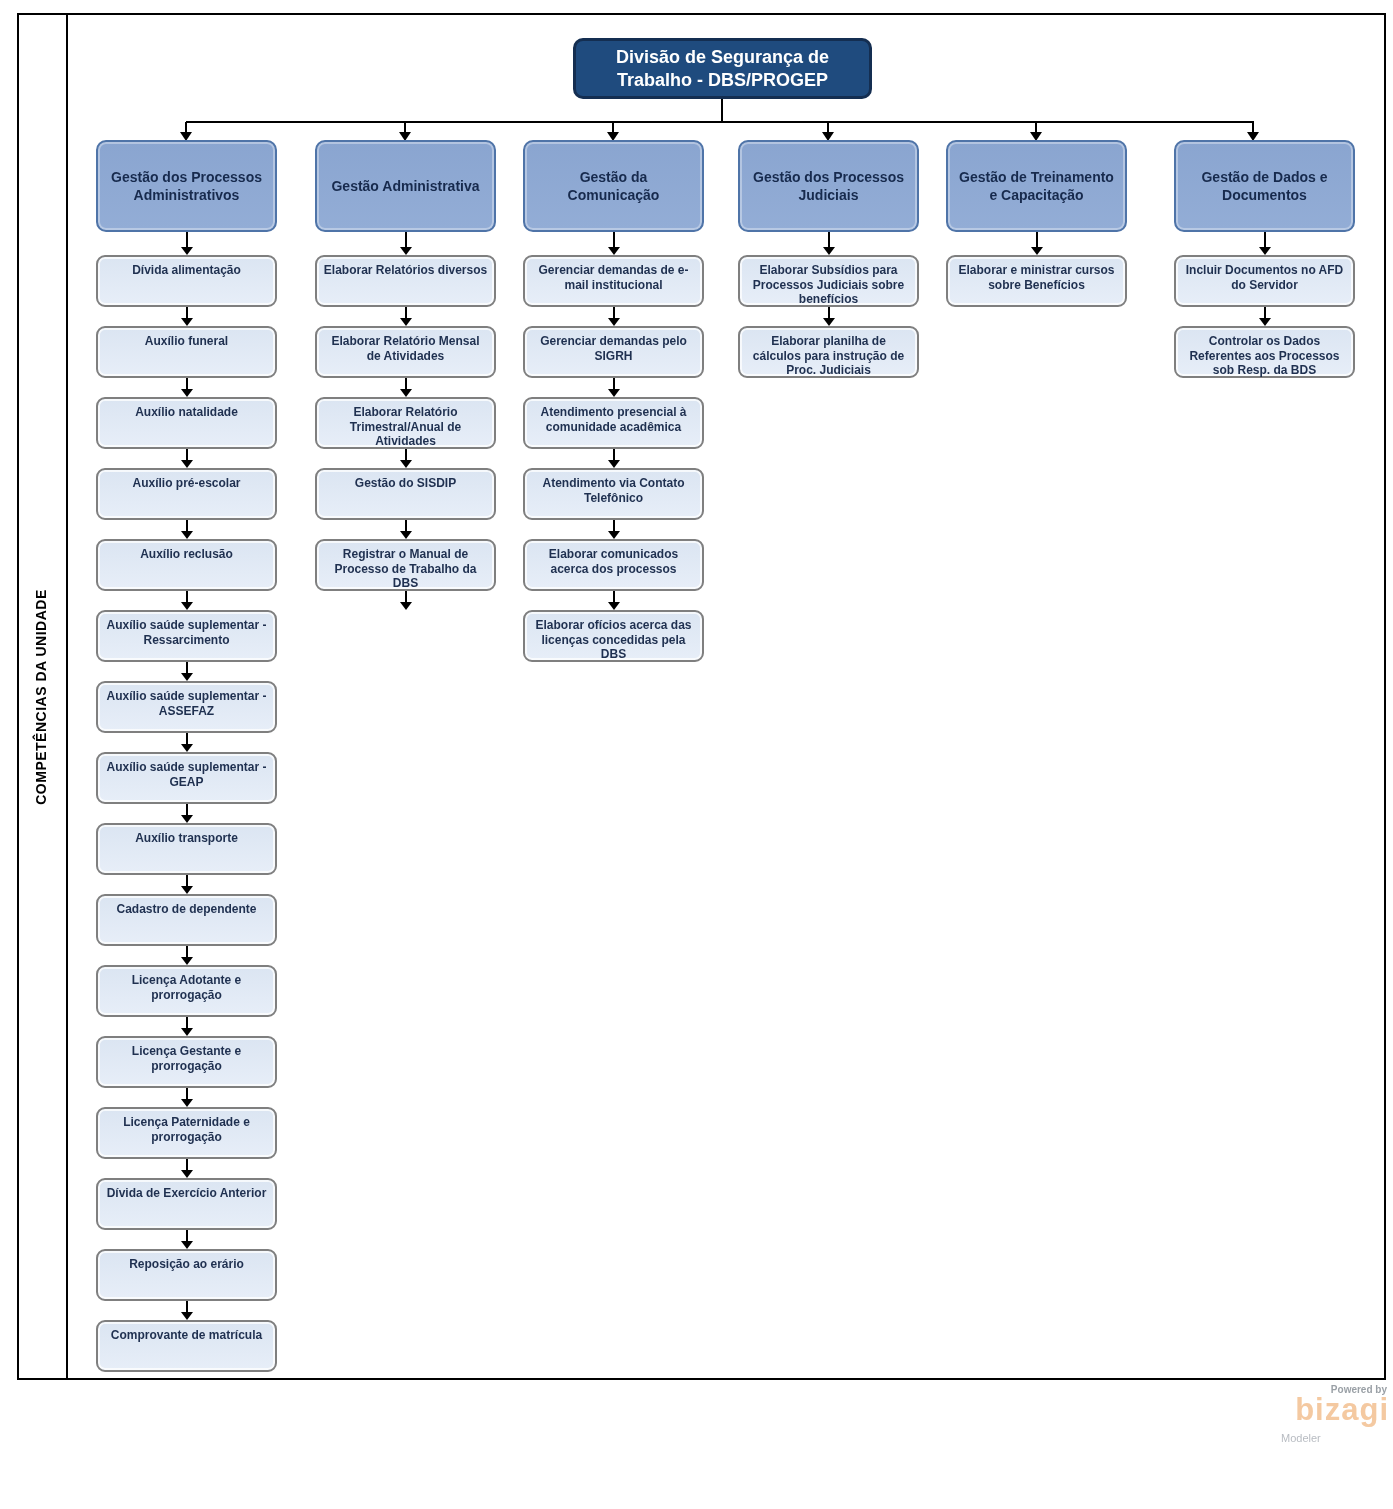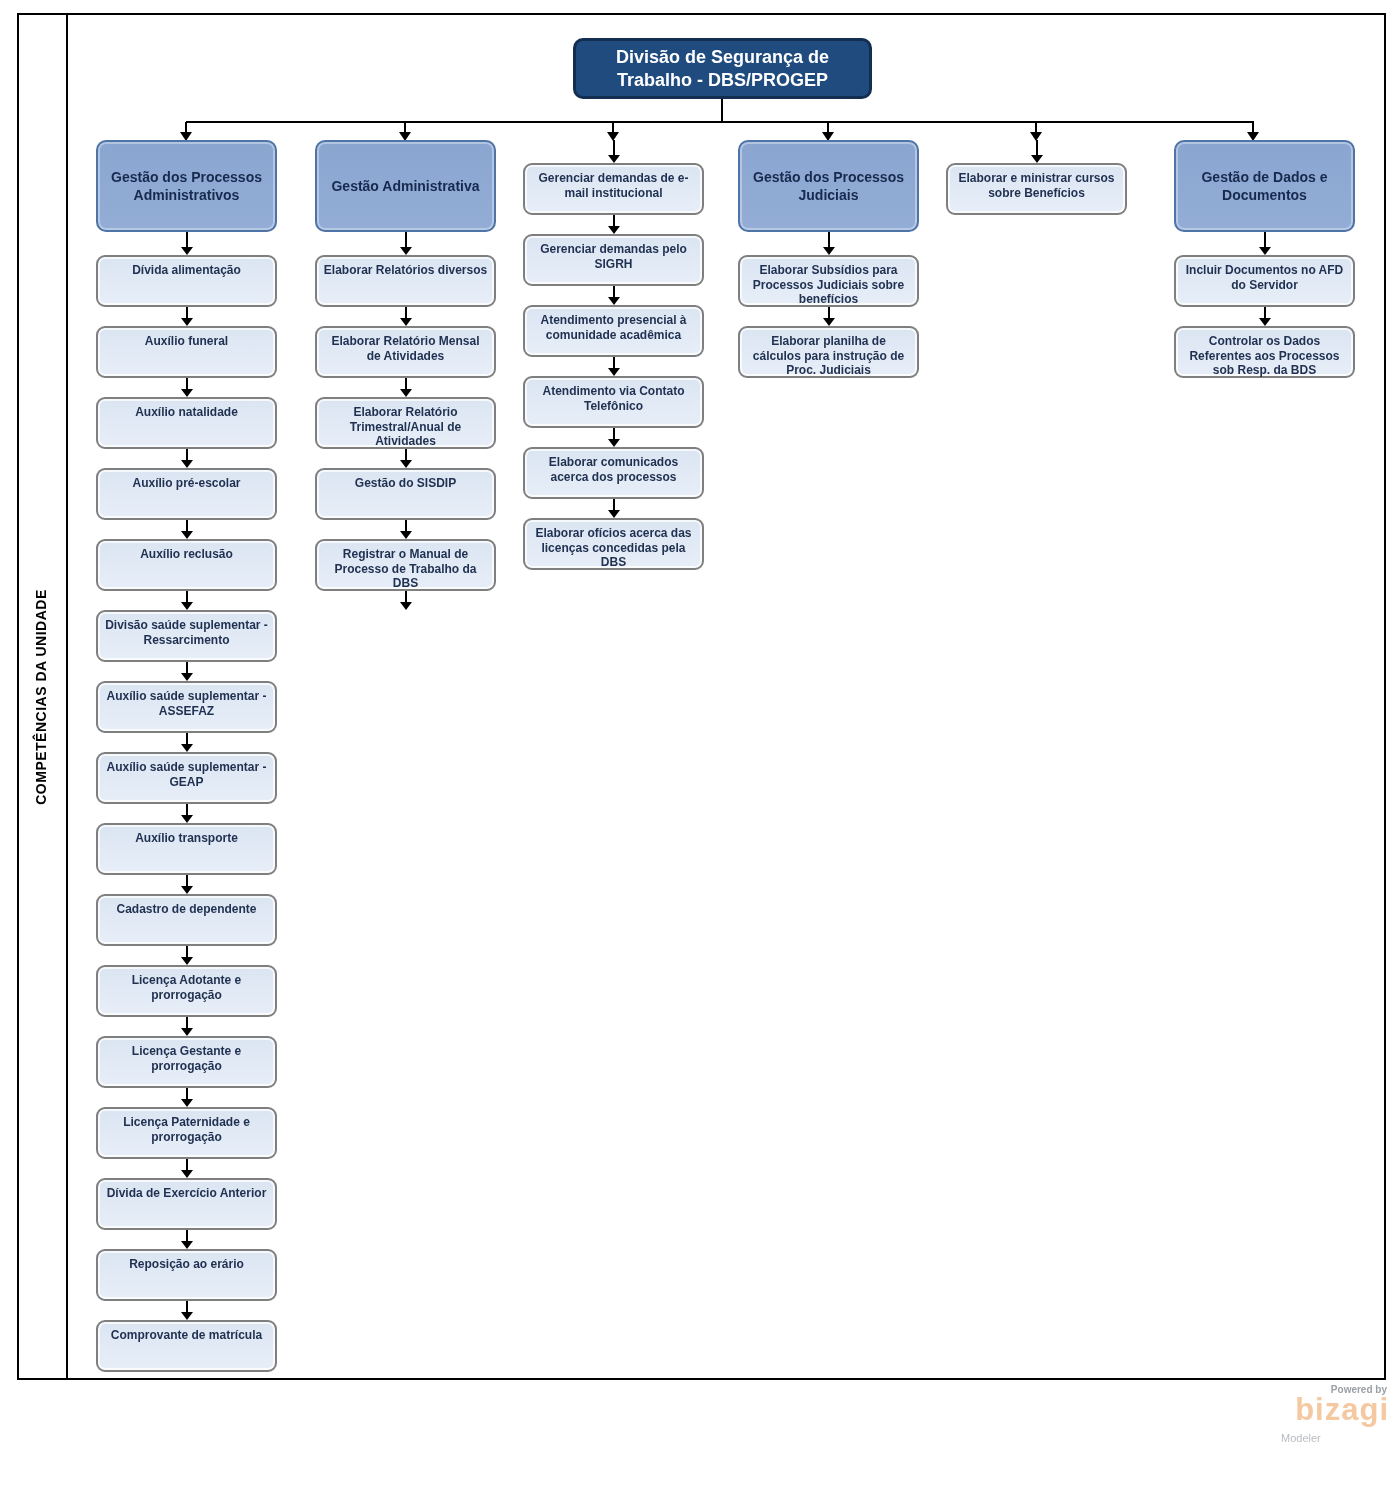--- a/index.html
+++ b/index.html
@@ -88,21 +88,21 @@
     <div class="pbox">Dívida alimentação</div>
     <div class="varrow"></div>
     <div class="pbox">Auxílio funeral</div>
     <div class="varrow"></div>
     <div class="pbox">Auxílio natalidade</div>
     <div class="varrow"></div>
     <div class="pbox">Auxílio pré-escolar</div>
     <div class="varrow"></div>
     <div class="pbox">Auxílio reclusão</div>
     <div class="varrow"></div>
-    <div class="pbox">Divisão saúde suplementar - Ressarcimento</div>
+    <div class="pbox">Auxílio saúde suplementar - Ressarcimento</div>
     <div class="varrow"></div>
     <div class="pbox">Auxílio saúde suplementar - ASSEFAZ</div>
     <div class="varrow"></div>
     <div class="pbox">Auxílio saúde suplementar - GEAP</div>
     <div class="varrow"></div>
     <div class="pbox">Auxílio transporte</div>
     <div class="varrow"></div>
     <div class="pbox">Cadastro de dependente</div>
     <div class="varrow"></div>
     <div class="pbox">Licença Adotante e prorrogação</div>
@@ -129,20 +129,23 @@
     <div class="varrow"></div>
     <div class="pbox">Elaborar Relatório Trimestral/Anual de Atividades</div>
     <div class="varrow"></div>
     <div class="pbox">Gestão do SISDIP</div>
     <div class="varrow"></div>
     <div class="pbox">Registrar o Manual de Processo de Trabalho da DBS</div>
     <div class="varrow"></div>
   </div>
 
   <div class="col" style="left:523px">
+    <div class="col-header">
+        <span>Gestão da Comunicação</span>
+      </div>
     <div class="varrow h23"></div>
     <div class="pbox">Gerenciar demandas de e-mail institucional</div>
     <div class="varrow"></div>
     <div class="pbox">Gerenciar demandas pelo SIGRH</div>
     <div class="varrow"></div>
     <div class="pbox">Atendimento presencial à comunidade acadêmica</div>
     <div class="varrow"></div>
     <div class="pbox">Atendimento via Contato Telefônico</div>
     <div class="varrow"></div>
     <div class="pbox">Elaborar comunicados acerca dos processos</div>
@@ -154,20 +157,23 @@
     <div class="col-header">
         <span>Gestão dos Processos Judiciais</span>
       </div>
     <div class="varrow h23"></div>
     <div class="pbox">Elaborar Subsídios para Processos Judiciais sobre benefícios</div>
     <div class="varrow"></div>
     <div class="pbox">Elaborar planilha de cálculos para instrução de Proc. Judiciais</div>
   </div>
 
   <div class="col" style="left:946px">
+    <div class="col-header">
+        <span>Gestão de Treinamento e Capacitação</span>
+      </div>
     <div class="varrow h23"></div>
     <div class="pbox">Elaborar e ministrar cursos sobre Benefícios</div>
   </div>
 
   <div class="col" style="left:1174px">
     <div class="col-header">
         <span>Gestão de Dados e Documentos</span>
       </div>
     <div class="varrow h23"></div>
     <div class="pbox">Incluir Documentos no AFD do Servidor</div>

